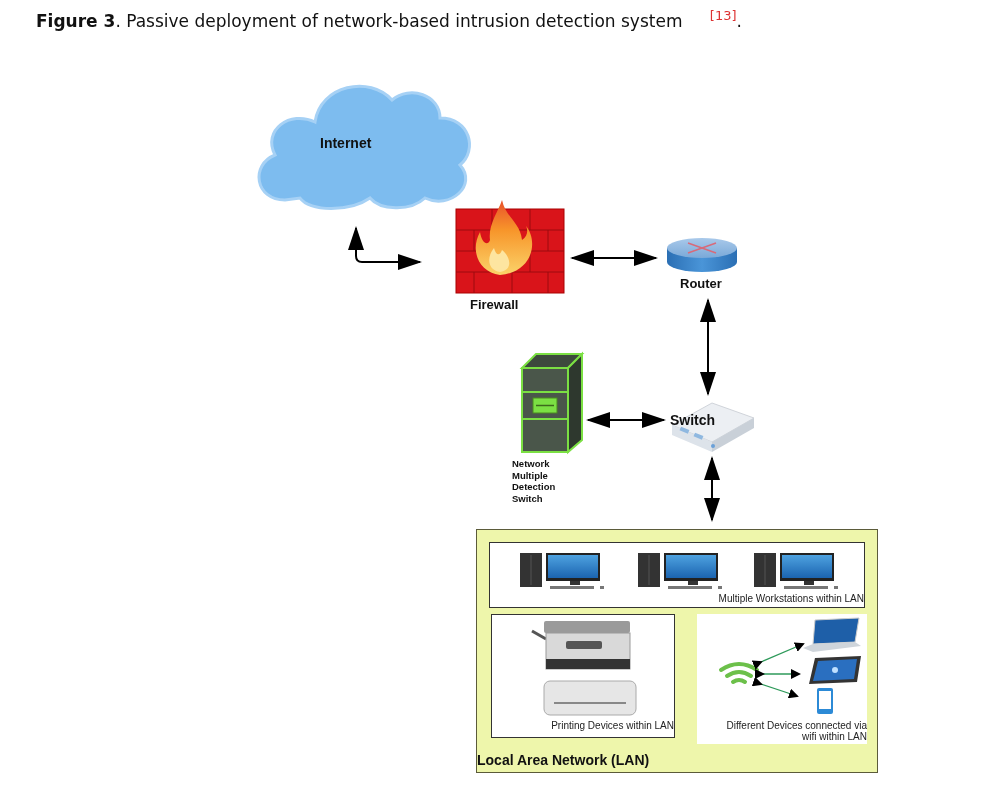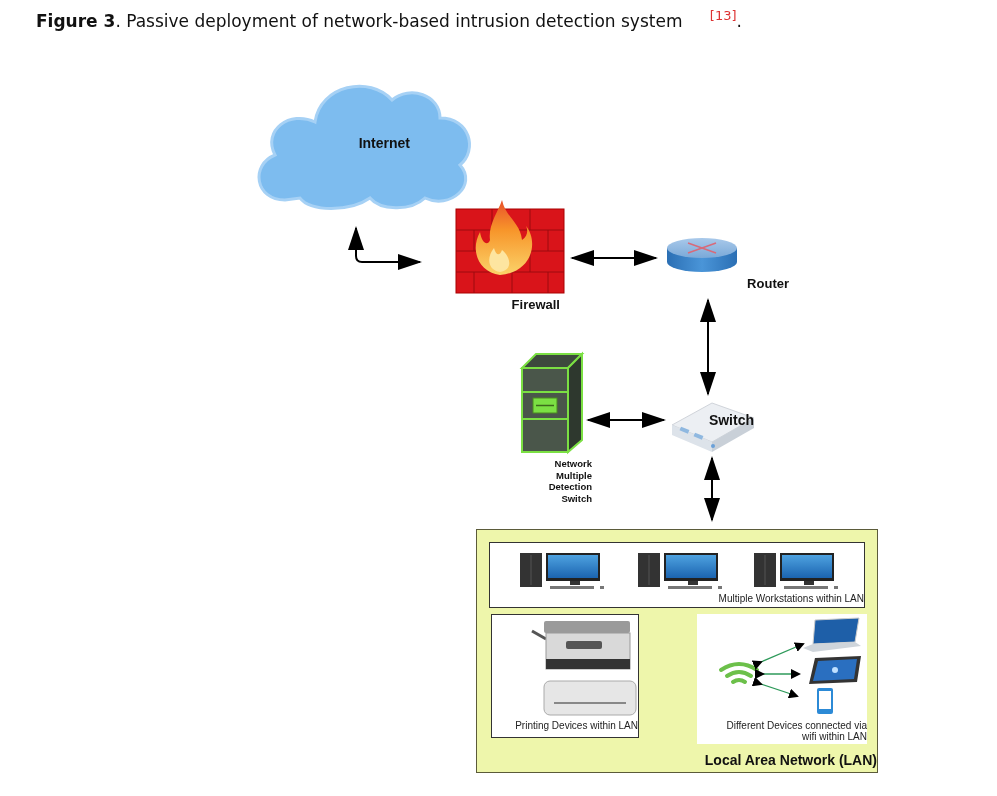--- a/index.html
+++ b/index.html
@@ -1,20 +1,20 @@
 <!DOCTYPE html>
 <html><head>
 <meta charset="utf-8">
 <style>
   html, body { margin:0; padding:0; background:#ffffff; }
   body { width:997px; height:796px; position:relative; overflow:hidden; font-family:"Liberation Sans", sans-serif; }
   .caption { position:absolute; left:36px; top:8px; font-family:"DejaVu Sans", sans-serif; font-size:17px; color:#111; white-space:nowrap; }
   .caption b { font-weight:bold;text-align:center; }
   .caption sup { font-size:13px; color:#d33; vertical-align:super;padding-left:22px; }
-  .lbl { position:absolute; font-family:"Liberation Sans", sans-serif; font-weight:bold; color:#111; text-align:right; }
+  .lbl { position:absolute; font-family:"Liberation Sans", sans-serif; font-weight:bold; color:#111; text-align:left; }
   svg.diagram { position:absolute; left:0; top:0; }
   .lan { position:absolute; left:476px; top:529px; width:402px; height:244px; background:#eef6ab; border:1.5px solid #5b5b3a; box-sizing:border-box; }
   .box { position:absolute; background:#fff; border:1.5px solid #333; box-sizing:border-box; }
   .small { font-family:"Liberation Sans", sans-serif; font-size:10px; color:#222; text-align:right; position:absolute; }
 </style>
 </head>
 <body>
 
 <div class="caption"><b>Figure 3</b><span>. Passive deployment of network-based intrusion detection system </span><sup>[13]</sup><span>.</span></div>
 
@@ -107,21 +107,21 @@
     <rect x="680" y="428" width="9" height="4" fill="#8fb8e0" transform="rotate(22 684 430)"></rect>
     <rect x="694" y="434" width="9" height="4" fill="#8fb8e0" transform="rotate(22 698 436)"></rect>
     <circle cx="713" cy="446" r="2" fill="#6aa0d8"></circle>
   </g>
 
   <line x1="712" y1="458" x2="712" y2="520" stroke="#000" stroke-width="2" marker-start="url(#ahb)" marker-end="url(#ahb)"></line>
 </svg>
 
 <div class="lbl" style="left:320px; top:135px; width:90px; font-size:14px;">Internet</div>
 <div class="lbl" style="left:470px; top:297px; width:90px; font-size:13px;">Firewall</div>
-<div class="lbl" style="left:699px; top:276px; width:90px; font-size:13px;">Router</div>
+<div class="lbl" style="left:680px; top:276px; width:90px; font-size:13px;">Router</div>
 <div class="lbl" style="left:670px; top:412px; width:84px; font-size:14px;">Switch</div>
 <div class="lbl" style="left:512px; top:458px; width:80px; font-size:9.5px; line-height:11.5px;">
   <div>Network</div>
   <div>Multiple</div>
   <div>Detection</div>
   <div>Switch</div>
 </div>
 
 <div class="lan">
 
@@ -151,21 +151,21 @@
         <rect x="26" y="0" width="54" height="28" fill="#222"></rect>
           <rect x="28" y="2" width="50" height="23" fill="url(#monitor)"></rect>
         <rect x="50" y="28" width="10" height="4" fill="#333"></rect>
           <rect x="30" y="33" width="44" height="3" fill="#777"></rect>
           <rect x="80" y="33" width="4" height="3" fill="#777"></rect>
       </g>
     </svg>
     <div class="small" style="left:0; width:100%; top:50px;">Multiple Workstations within LAN</div>
   </div>
 
-  <div class="box" style="left:14px; top:84px; width:148px; height:124px;">
+  <div class="box" style="left:14px; top:84px; width:184px; height:124px;">
     <svg width="184" height="104" style="position:absolute;left:0;top:0;">
       <g>
         <rect x="52" y="6" width="86" height="12" fill="#9a9a9a" rx="2"></rect>
         <line x1="40" y1="16" x2="54" y2="24" stroke="#555" stroke-width="3"></line>
         <rect x="54" y="18" width="84" height="36" fill="#d9d9d9" stroke="#999"></rect>
         <rect x="74" y="26" width="36" height="8" fill="#555" rx="2"></rect>
         <rect x="54" y="44" width="84" height="10" fill="#333"></rect>
       </g>
       <g>
         <rect x="52" y="66" width="92" height="34" rx="6" fill="#e6e6e6" stroke="#aaa"></rect>

